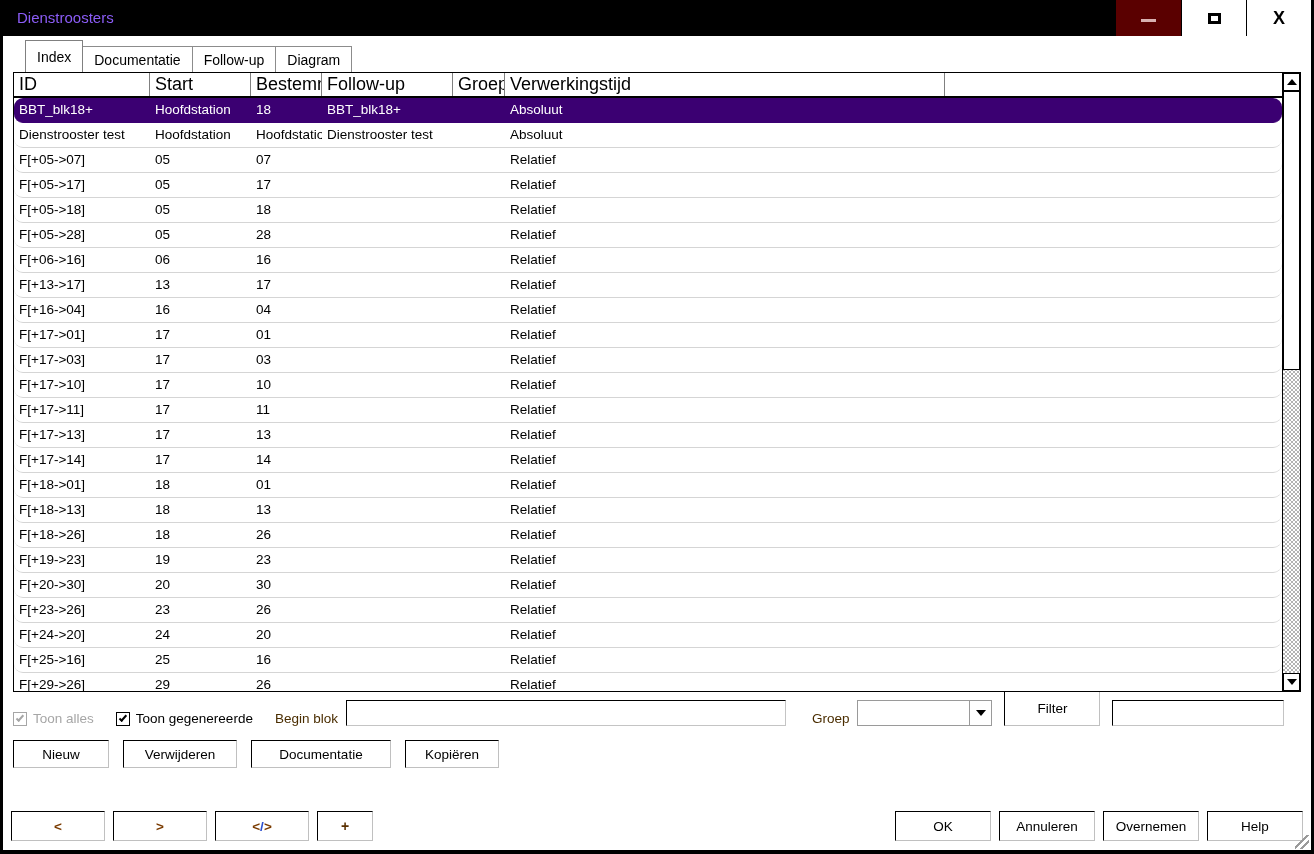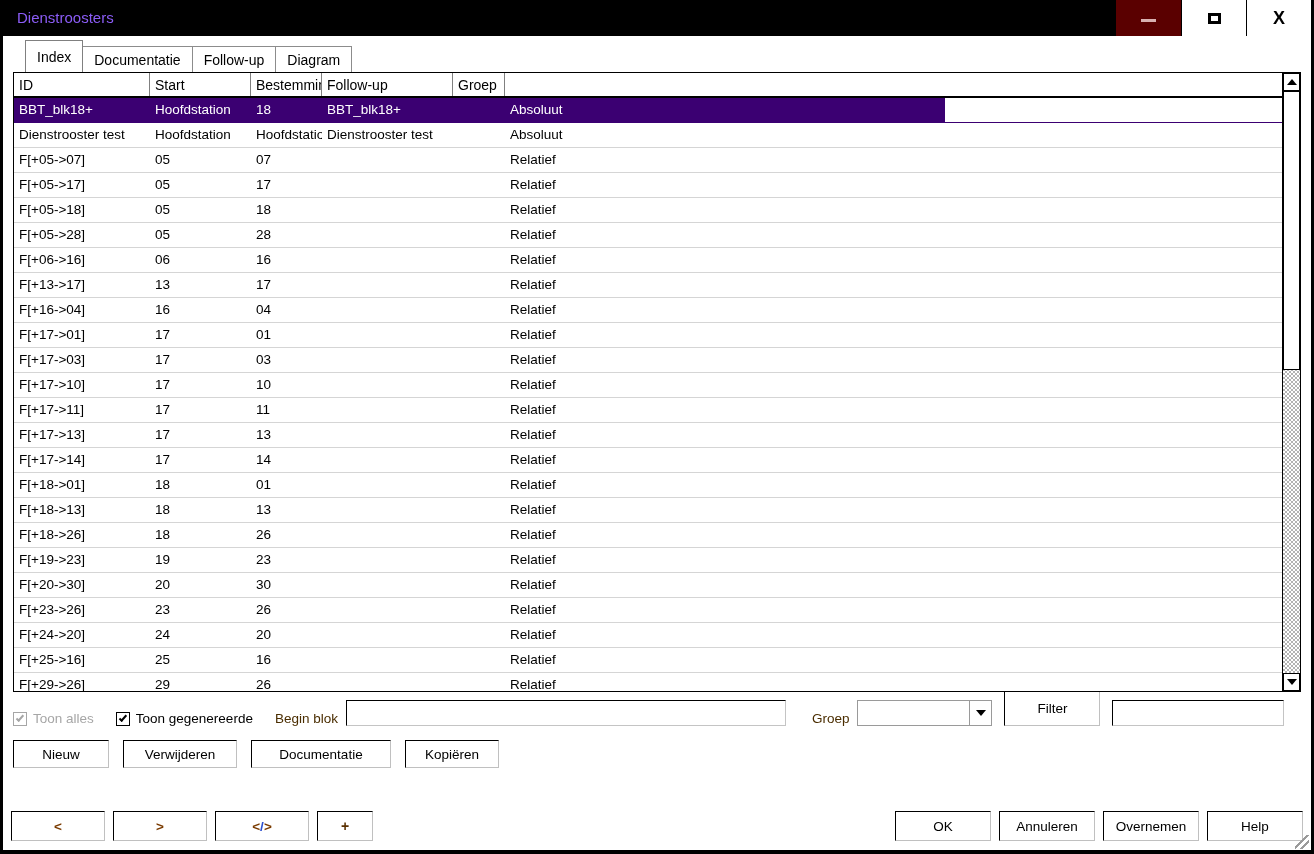--- a/index.html
+++ b/index.html
@@ -157,39 +157,41 @@
     border-bottom: 2px solid #000000;
     background: #ffffff;
     box-sizing: border-box;
   }
   .hcell {
     box-sizing: border-box;
     border-right: 1px solid #808080;
     padding-left: 5px;
     display: flex;
     align-items: center;
-    font-size: 14px;
+    font-size: 18px;
     white-space: nowrap;
     overflow: hidden;
     cursor: default;
     background: #ffffff;
   }
   .hcell.last { border-right: none; }
 
   #grid-body {
     flex: 1 1 auto;
     overflow: hidden;
     position: relative;
   }
   .row {
     display: flex;
     height: 25px;
     box-sizing: border-box;
     border-bottom: 1px solid #d5d5d5;
-    cursor: default;
+    align-items: center;
+    cursor: default;
+    border-radius: 9px;
   }
   .row.selected {
     background: #3b0072;
     color: #ffffff;
     border-bottom: 1px solid #3b0072;
   }
   .cell {
     box-sizing: border-box;
     padding-left: 5px;
     white-space: nowrap;
@@ -457,20 +459,21 @@
 
     <div id="grid-wrap">
       <div id="grid-main">
 
         <div id="grid-header">
           <div class="hcell c-id">ID</div>
           <div class="hcell c-start">Start</div>
           <div class="hcell c-best">Bestemming</div>
           <div class="hcell c-follow">Follow-up</div>
           <div class="hcell c-groep">Groep</div>
+          <div class="hcell c-verw">Verwerkingstijd</div>
           <div class="hcell c-pad last"></div>
         </div>
 
         <div id="grid-body">
             <div class="row selected">
               <div class="cell c-id">BBT_blk18+</div>
               <div class="cell c-start">Hoofdstation</div>
               <div class="cell c-best">18</div>
               <div class="cell c-follow">BBT_blk18+</div>
               <div class="cell c-groep"></div>

